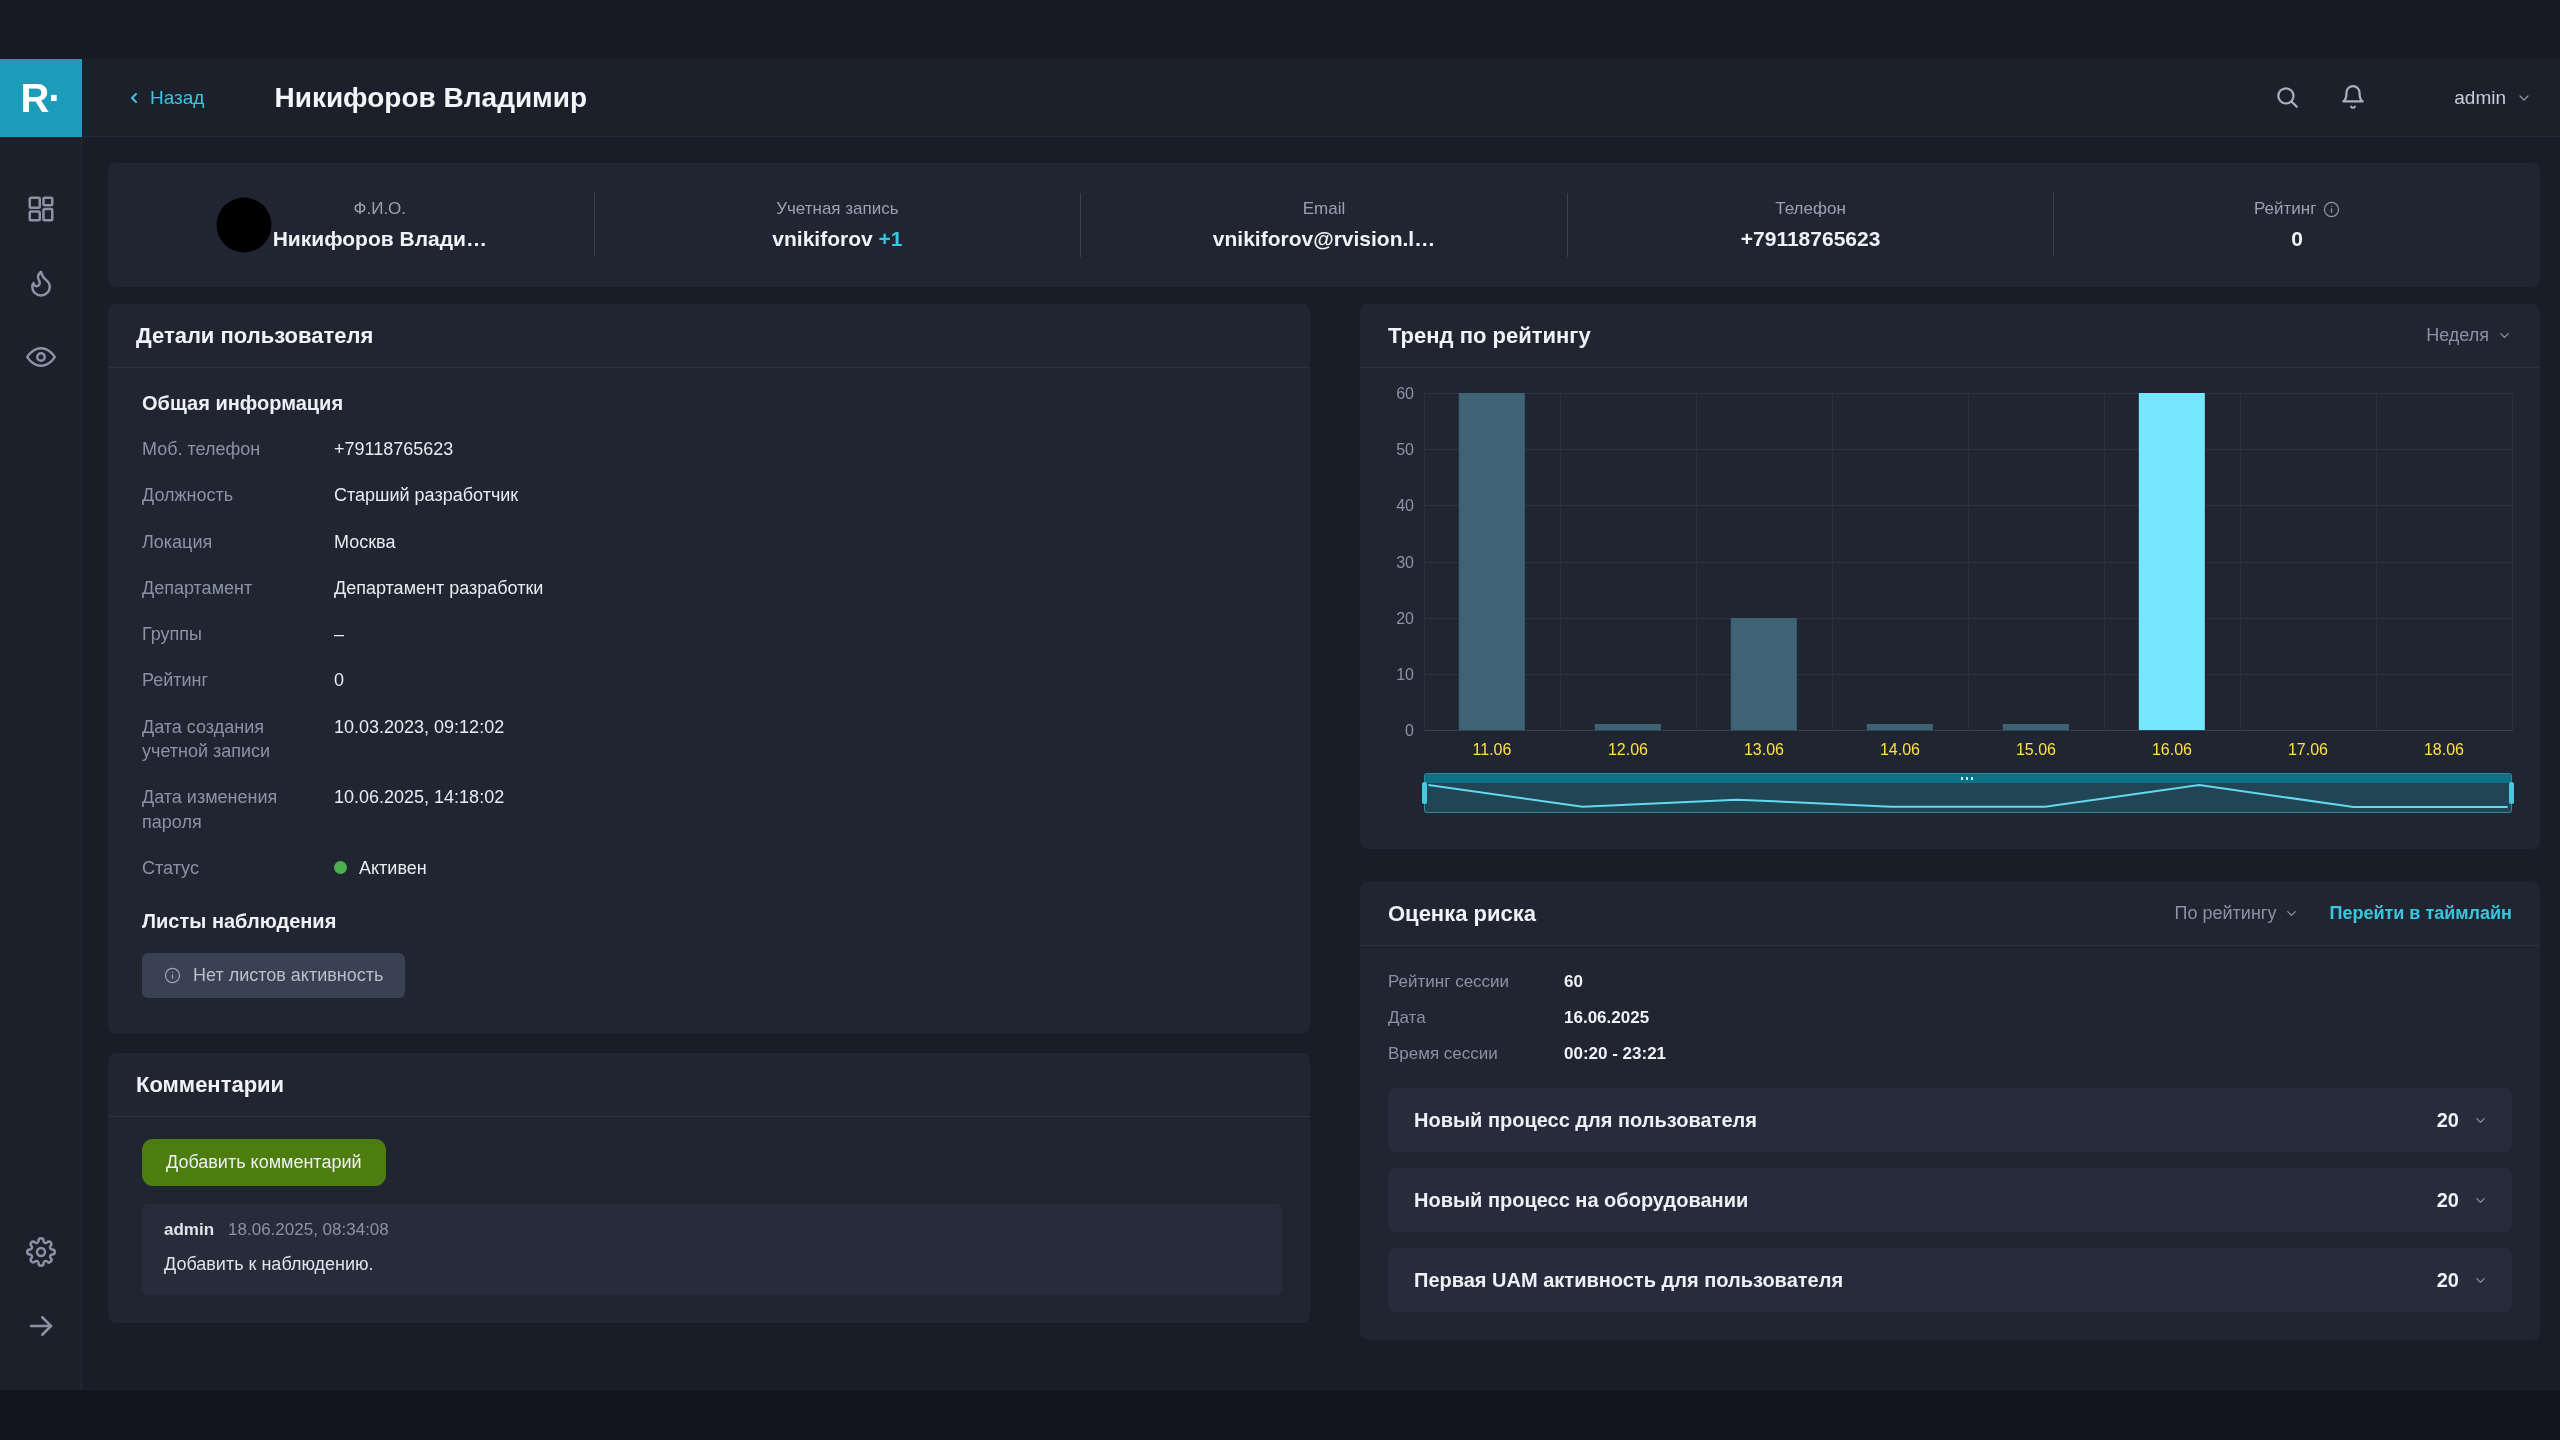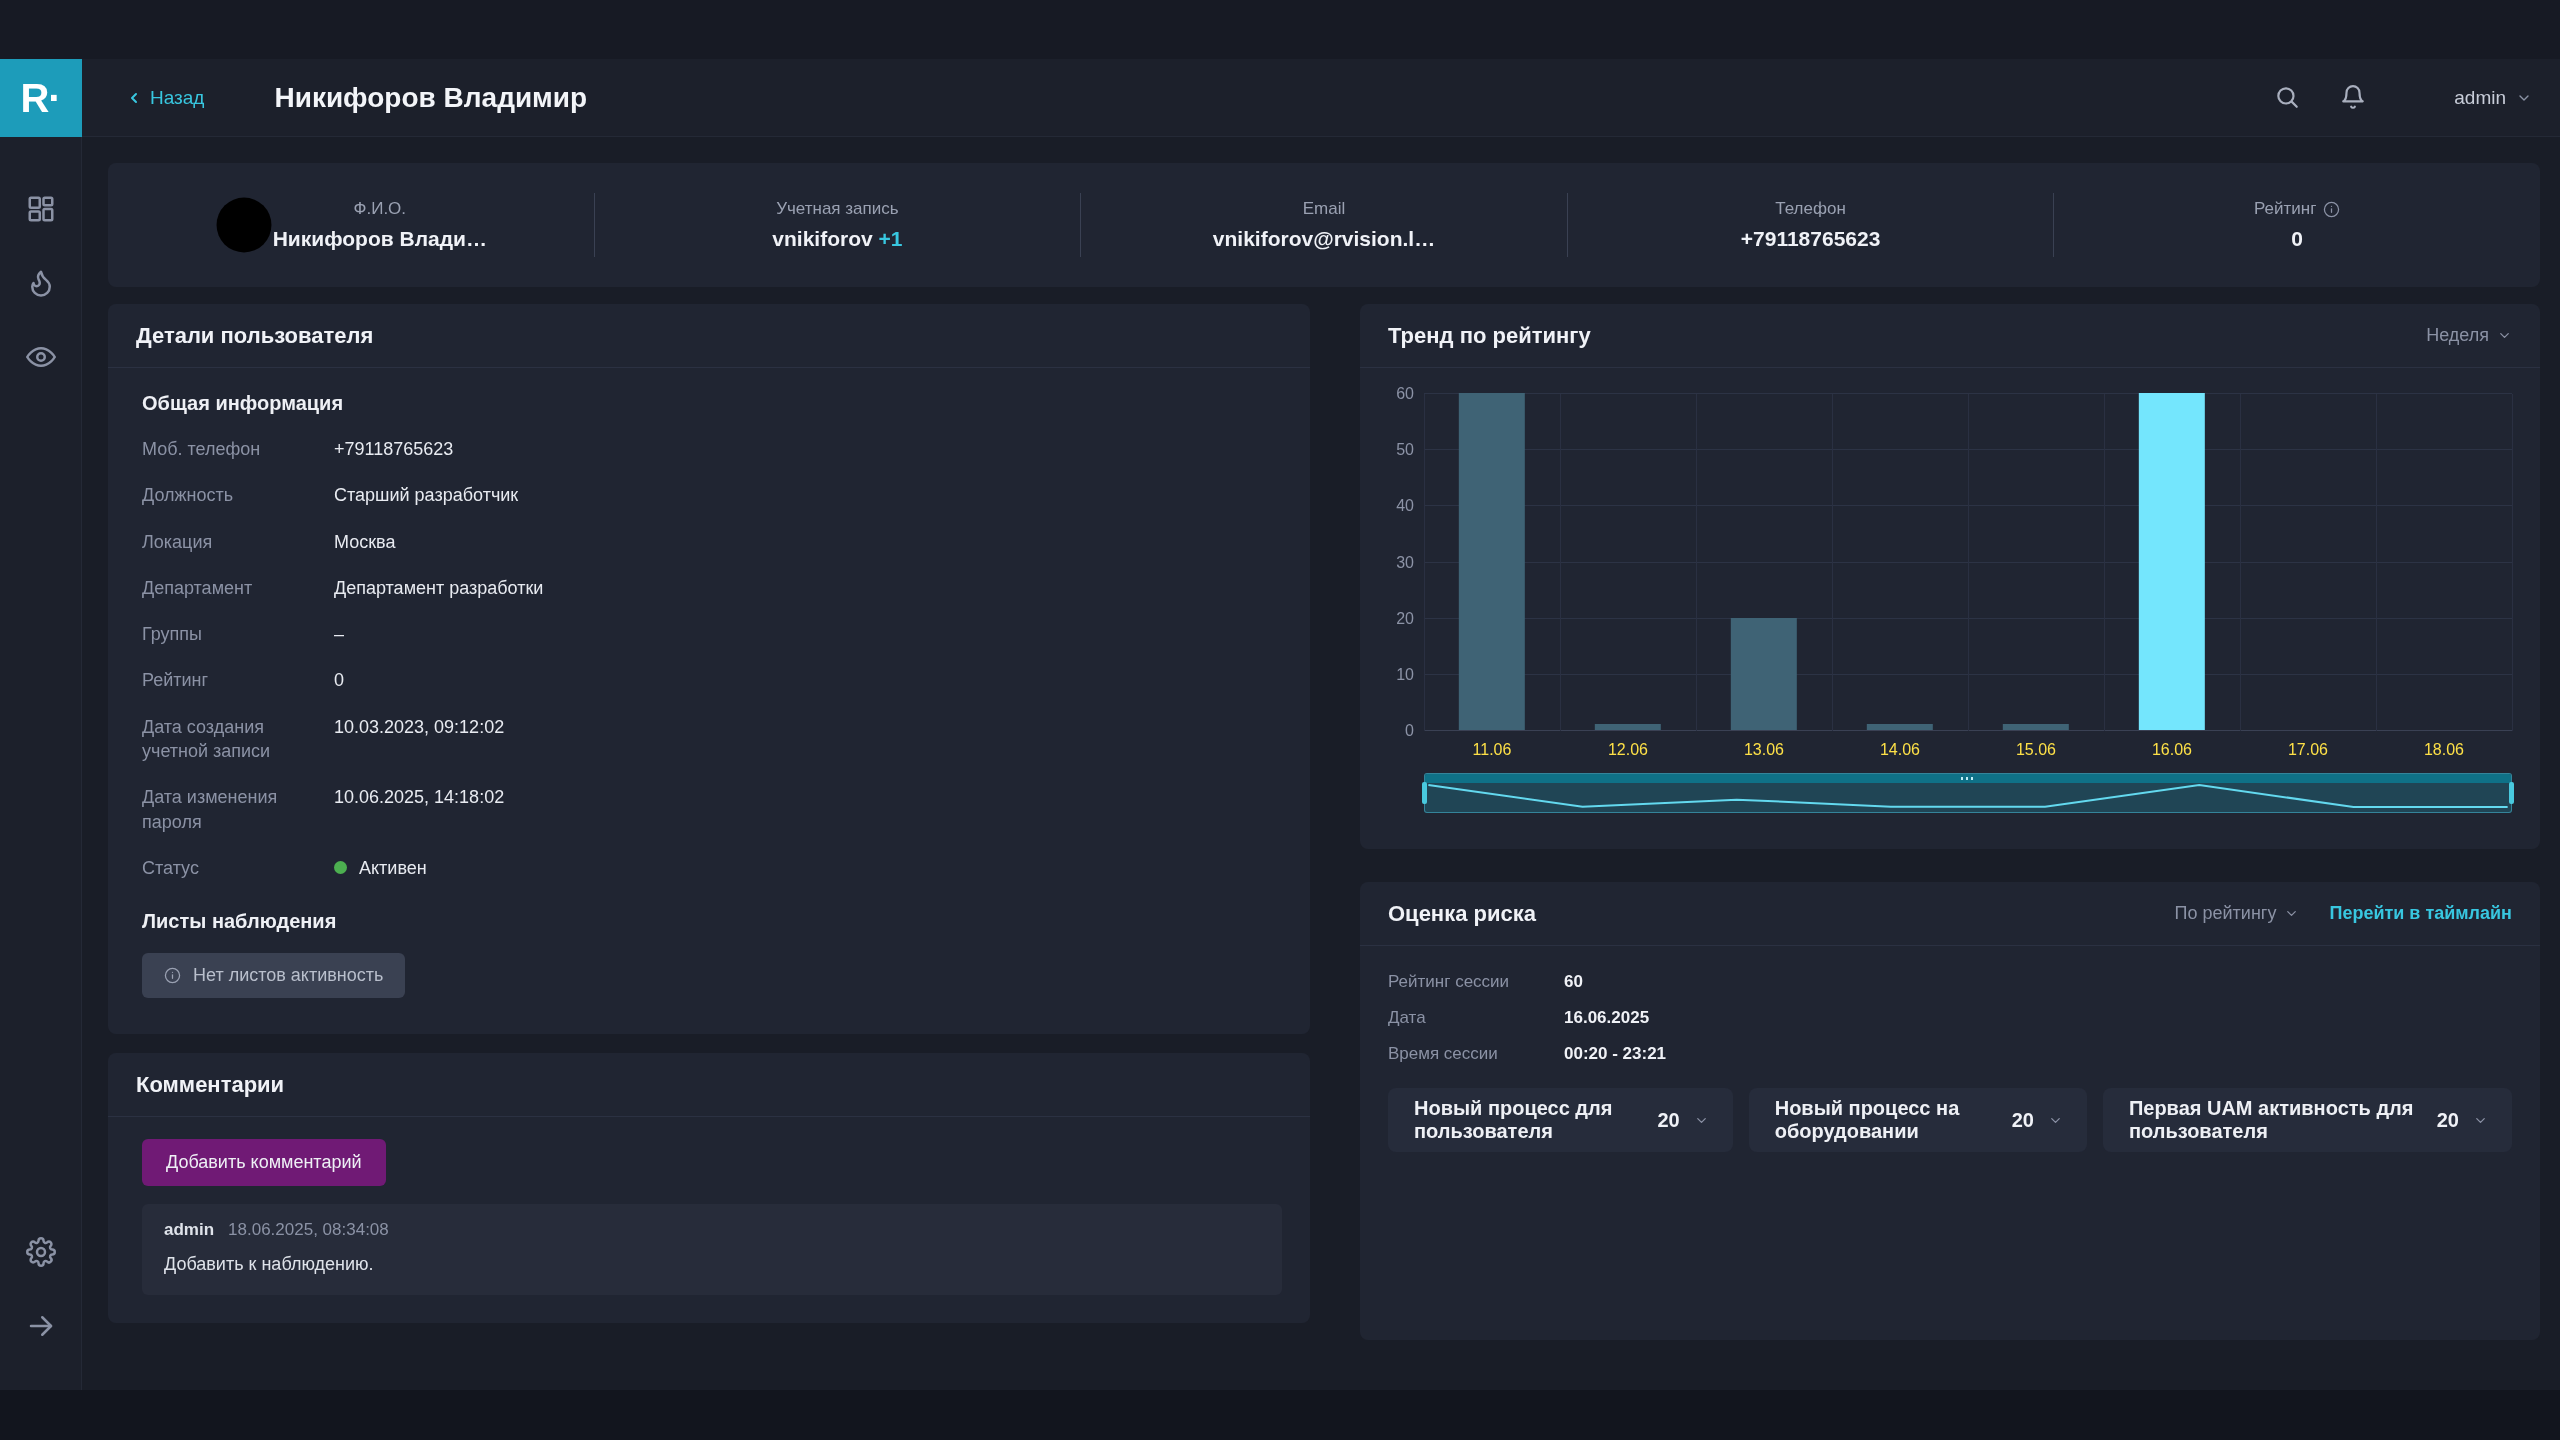--- a/index.html
+++ b/index.html
@@ -88,21 +88,21 @@
     background:#3a4152; border-radius:6px; padding:12px 22px;
     color:#b9bfcc; font-size:18px;
   }
   .watch-pill .info-ico { color:#9aa1b2; }
   .mgr-heading { margin-top:34px; }
 
   
   .comments-panel { height:270px; margin-top:19px; overflow:hidden; }
   .comments-body { padding:22px 28px 0 34px; }
   .add-comment-btn {
-    background:#701a75; border:none; border-radius:6px; color:#eef0f5;
+    background:#4d7c0f; border:none; border-radius:11px; color:#eef0f5;
     font-size:18px; font-family:inherit; padding:13px 24px; cursor:pointer;
   }
   .comment-card { background:#272c3a; border-radius:6px; margin-top:18px; padding:16px 22px 20px; }
   .comment-head { display:flex; gap:14px; align-items:baseline; }
   .comment-author { font-size:17px; font-weight:700; color:#dfe3ea; }
   .comment-date { font-size:17px; color:#8b92a5; }
   .comment-text { margin-top:14px; font-size:18px; color:#dfe3ea; }
 
   
   .chart-panel { height:545px; overflow:hidden; }
@@ -134,21 +134,21 @@
 
   
   .risk-panel { height:458px; margin-top:33px; overflow:hidden; }
   .risk-header-right { margin-left:auto; display:flex; align-items:center; gap:30px; }
   .timeline-link { color:#38c7e0; font-size:18px; font-weight:700; cursor:pointer; }
   .risk-body { padding:22px 28px 0; }
   .risk-field { display:flex; margin-top:16px; }
   .risk-field:first-child { margin-top:4px; }
   .risk-flabel { width:176px; flex-shrink:0; color:#8b92a5; font-size:17px; }
   .risk-fvalue { font-size:17px; font-weight:600; color:#f0f2f7; }
-  .risk-rows { margin-top:24px; display:flex; flex-direction:row; gap:16px; }
+  .risk-rows { margin-top:24px; display:flex; flex-direction:column; gap:16px; }
   .risk-row {
     height:64px; background:#262c3b; border-radius:8px; display:flex; align-items:center;
     padding:0 24px 0 26px; cursor:pointer;
   }
   .risk-row-label { font-size:20px; font-weight:600; color:#eef0f5; }
   .risk-row-right { margin-left:auto; display:flex; align-items:center; gap:14px; }
   .risk-row-value { font-size:20px; font-weight:700; color:#f0f2f7; }
   .risk-row-right svg { width:15px; height:15px; stroke:#8b92a5; }
 </style>
 </head>

